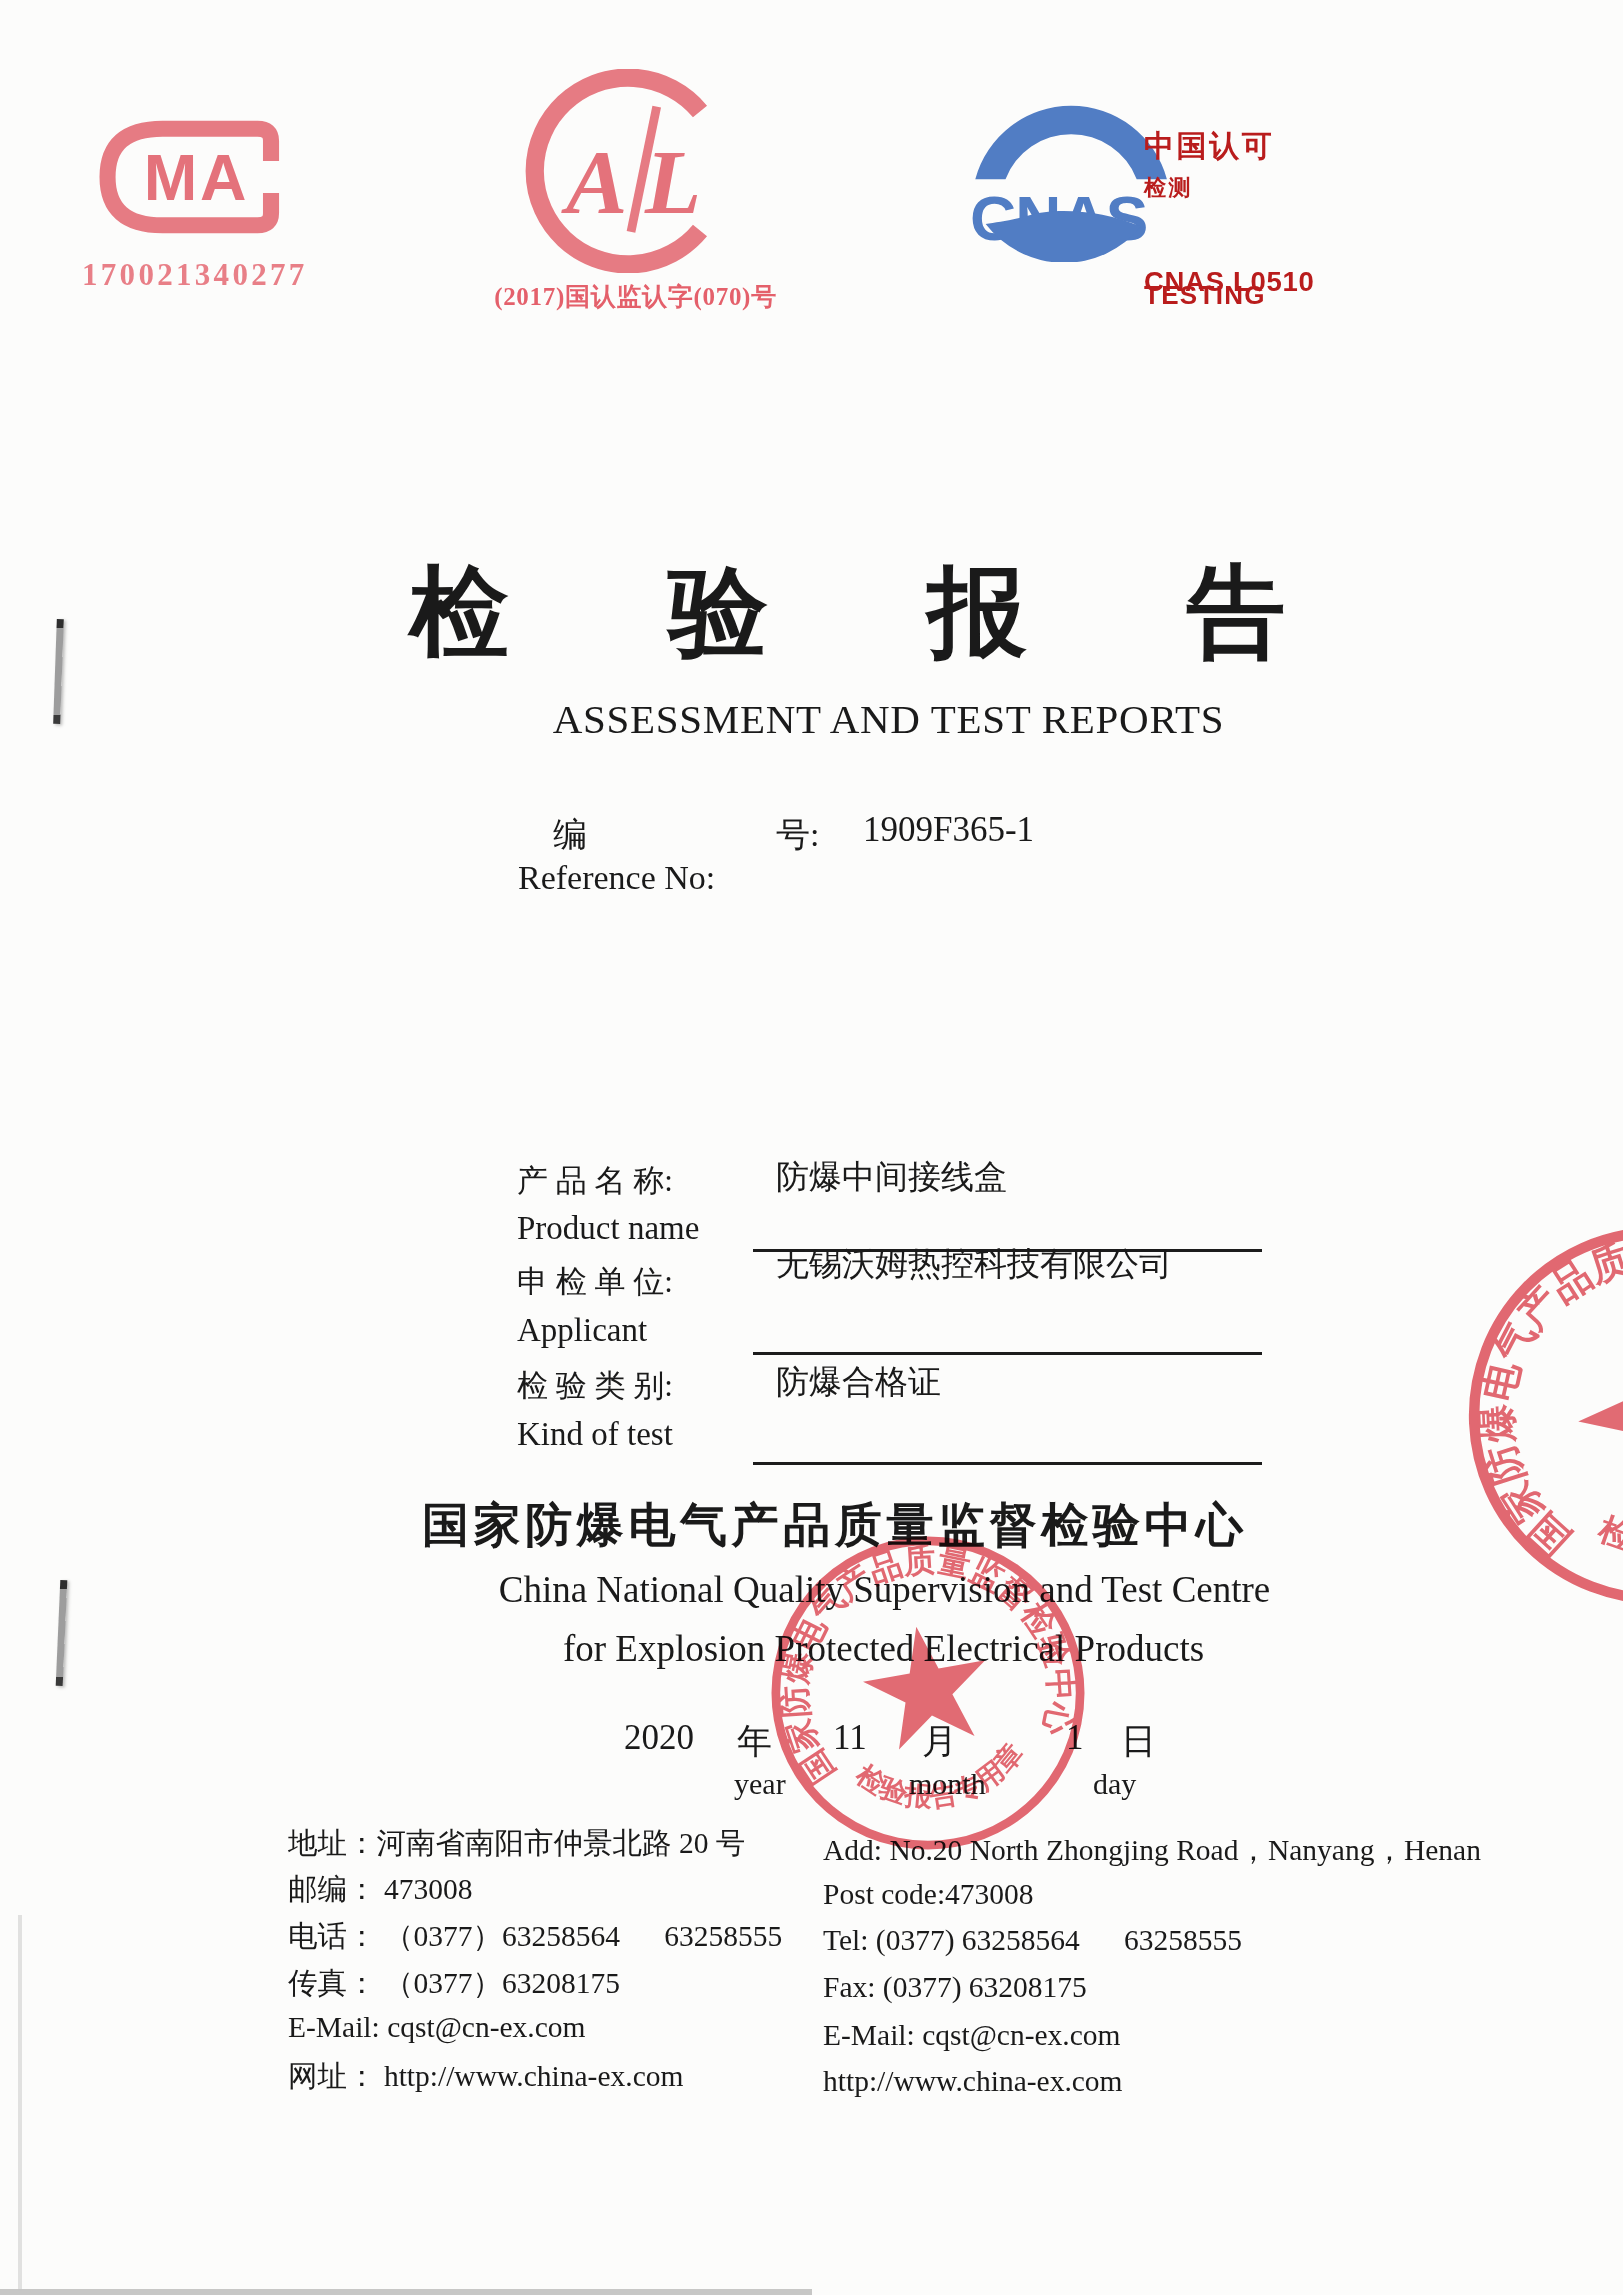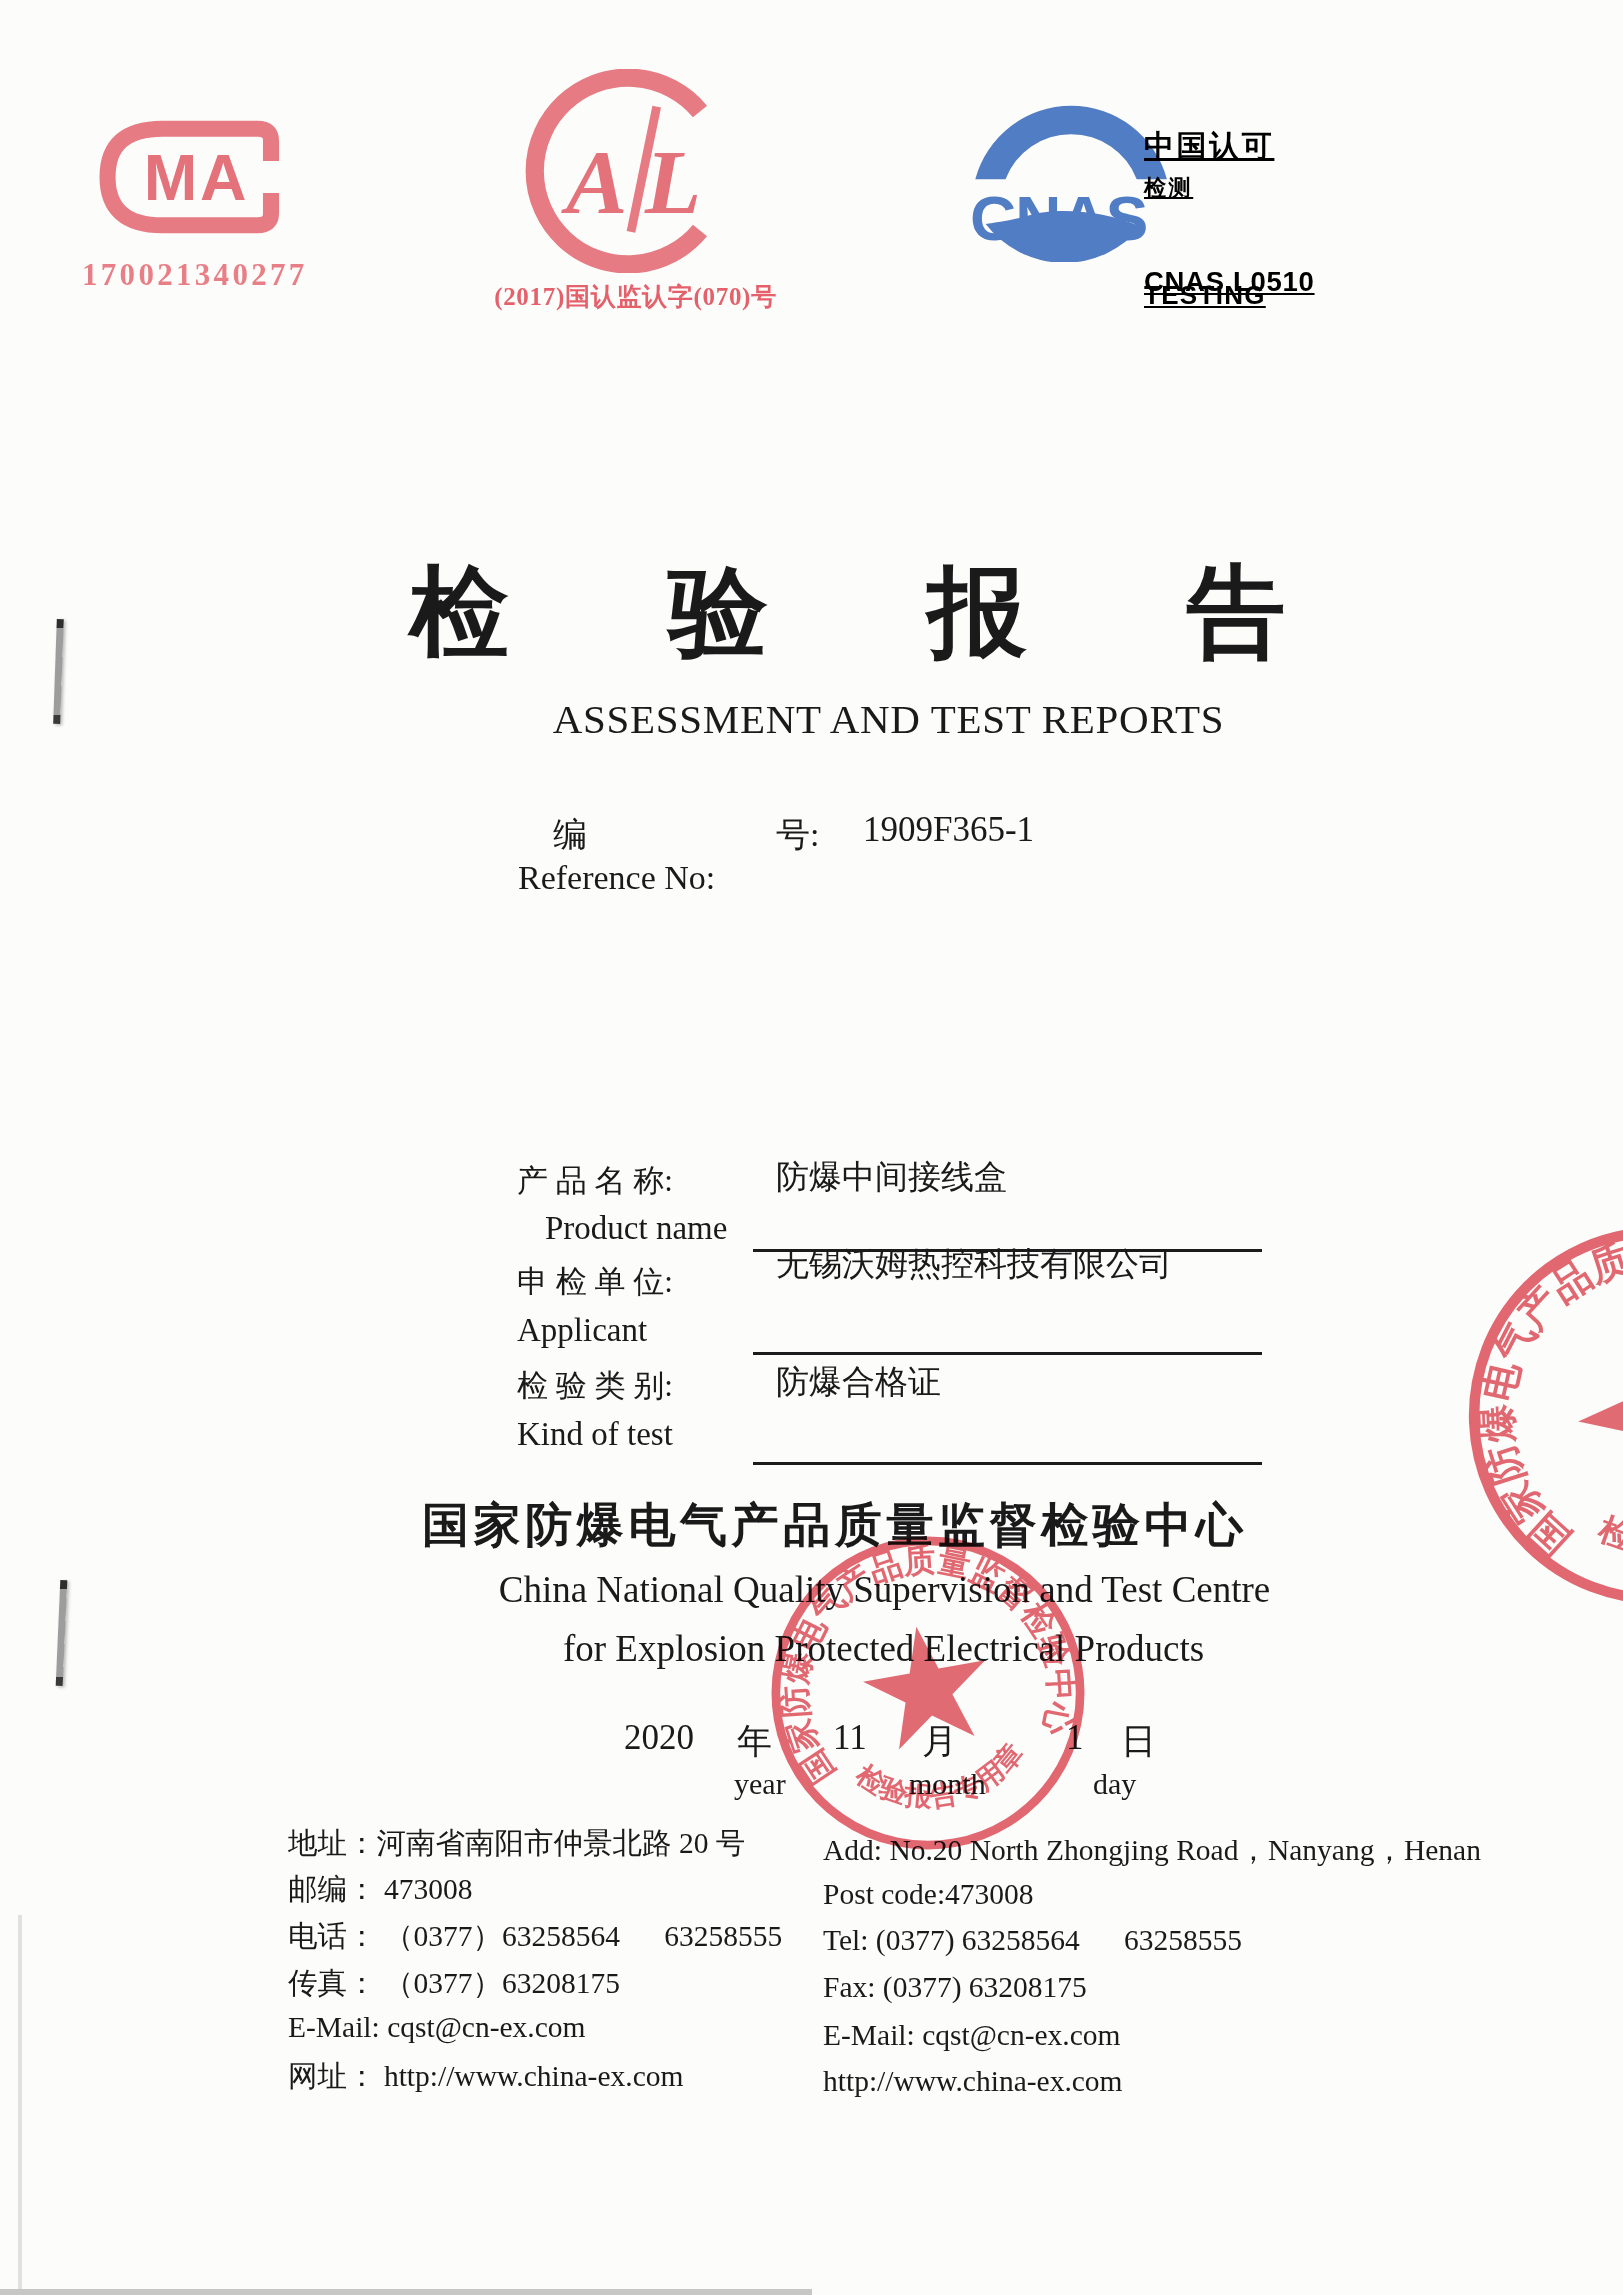--- a/index.html
+++ b/index.html
@@ -8,21 +8,21 @@
     font-family:"Liberation Serif","DejaVu Serif",serif;color:#1a1a1a;
   }
   .abs{position:absolute;white-space:pre;}
   .ctr{left:0;right:0;text-align:center;}
   .zh{font-family:"Liberation Serif","DejaVu Serif",serif;}
   .en{font-family:"Liberation Serif","DejaVu Serif",serif;}
   .red-text{color:#e4606b;font-weight:bold;}
   .red-fill{fill:#e4606b;}
   .red-stroke{stroke:#e66a74;}
   .blue{fill:#3a6cbf;}
-  .blue-text{color:#000000;text-decoration:underline;}
+  .blue-text{color:#b91c1c;}
   .stamp-ink{mix-blend-mode:multiply;opacity:.85;}
   .logo-ink{mix-blend-mode:multiply;opacity:.88;}
   .cma-ma{font-family:"Liberation Sans","DejaVu Sans",sans-serif;font-weight:bold;font-size:96px;letter-spacing:4px;}
   .cal-al{font-family:"Liberation Serif","DejaVu Serif",serif;font-weight:bold;font-style:italic;font-size:136px;letter-spacing:26px;}
   .cnas-word{font-family:"Liberation Sans","DejaVu Sans",sans-serif;font-weight:bold;font-size:74px;letter-spacing:-1px;}
   .stamp-text{font-family:"Liberation Serif","DejaVu Serif",serif;font-weight:bold;}
   .rule{width:509px;height:2.6px;background:#1c1c1c;}
   .f{font-size:31px;}
   .fv{font-size:33px;}
   .footer-row{font-size:29.5px;}
@@ -63,21 +63,21 @@
   <div class="abs ctr zh" style="top:547px;font-size:99px;font-weight:600;letter-spacing:160px;padding-left:160px;transform:translateX(36px);">检验报告</div>
   <div class="abs ctr en" style="top:695px;font-size:41px;letter-spacing:0.7px;transform:translateX(77px);">ASSESSMENT AND TEST REPORTS</div>
 
   <div class="abs zh" style="left:553px;top:812px;font-size:34px;">编</div>
   <div class="abs zh" style="left:776px;top:812px;font-size:34px;">号:</div>
   <div class="abs en" style="left:863px;top:810px;font-size:35px;">1909F365-1</div>
   <div class="abs en" style="left:518px;top:859px;font-size:34px;">Reference No:</div>
 
   <div class="abs zh f" style="left:517px;top:1160px;">产 品 名 称:</div>
   <div class="abs zh fv" style="left:776px;top:1155px;">防爆中间接线盒</div>
-  <div class="abs en f" style="left:517px;top:1210px;font-size:33px;margin-left:28px;">Product name</div>
+  <div class="abs en f" style="left:517px;top:1210px;font-size:33px;">Product name</div>
   <div class="abs rule" style="left:753px;top:1249px;"></div>
 
   <div class="abs zh f" style="left:517px;top:1261px;">申 检 单 位:</div>
   <div class="abs zh fv" style="left:776px;top:1242px;">无锡沃姆热控科技有限公司</div>
   <div class="abs en f" style="left:517px;top:1312px;font-size:33px;">Applicant</div>
   <div class="abs rule" style="left:753px;top:1352px;"></div>
 
   <div class="abs zh f" style="left:517px;top:1365px;">检 验 类 别:</div>
   <div class="abs zh fv" style="left:776px;top:1360px;">防爆合格证</div>
   <div class="abs en f" style="left:517px;top:1416px;font-size:33px;">Kind of test</div>

